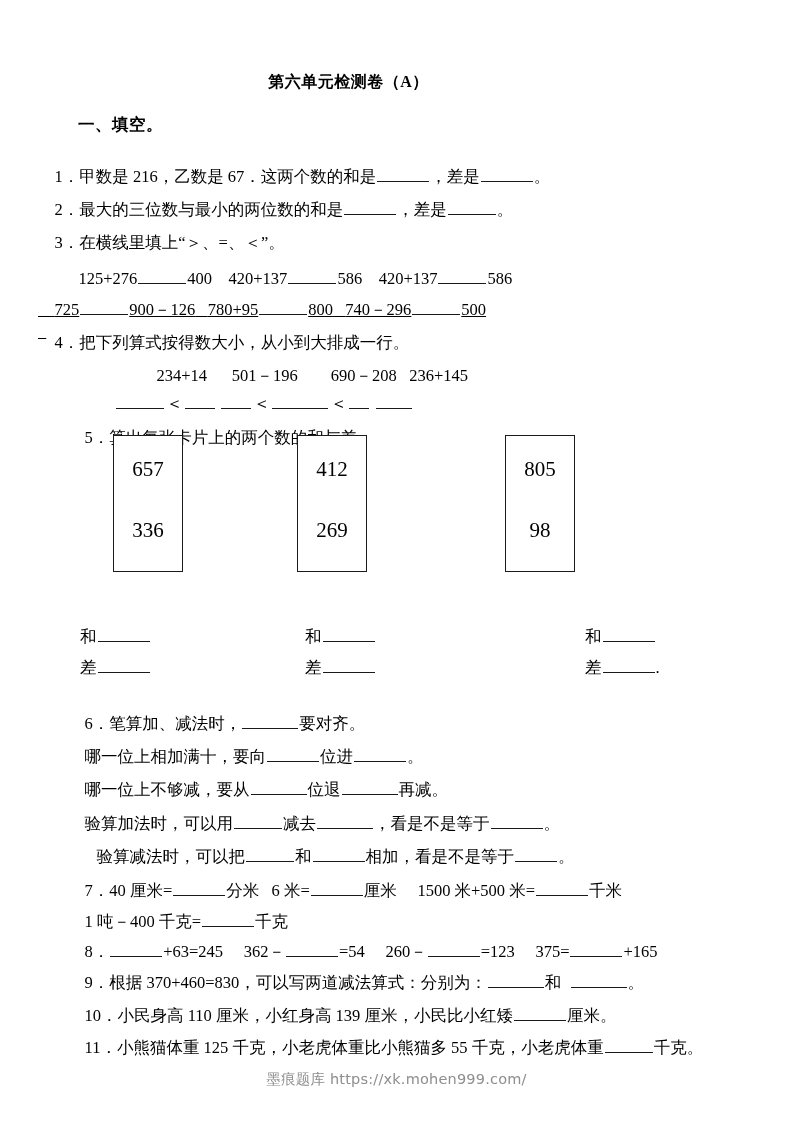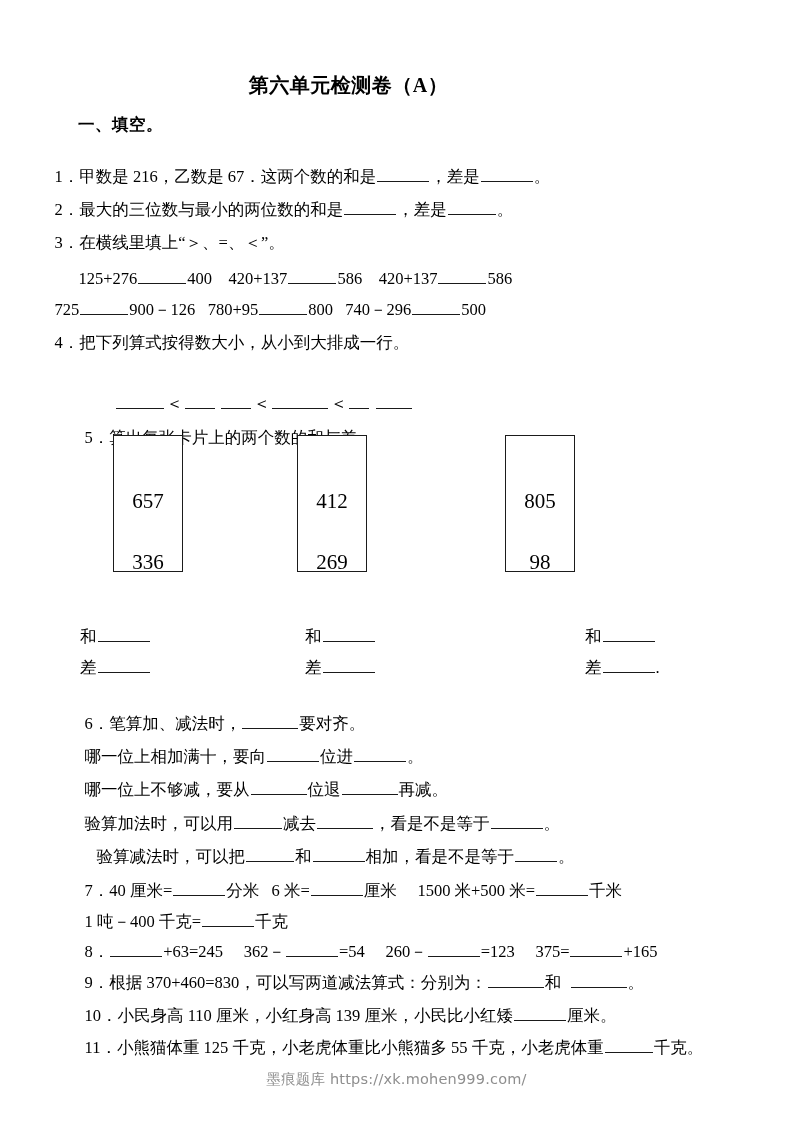--- a/index.html
+++ b/index.html
@@ -25,21 +25,21 @@
 
   
   .title {
     position: absolute;
     top: 72px;
     left: 0;
     width: 649px;
     padding-left: 48px;
     box-sizing: border-box;
     text-align: center;
-    font-size: 20px;
+    font-size: 16px;
     font-weight: bold;
     letter-spacing: 0.5px;
   }
 
   
   .row {
     position: absolute;
     font-size: 16.5px;
     line-height: 1.35;
     white-space: pre;
@@ -77,21 +77,20 @@
     width: 70px;
     height: 137px;
   }
   .card .num {
     position: absolute;
     left: 0;
     width: 100%;
     text-align: center;
     font-size: 21px;
     font-family: "Liberation Serif", "DejaVu Serif", serif;
-    margin-top: 32px;
   }
   .card .num.top { top: 21px; }
   .card .num.bot { top: 82px; }
 
   
   .sumdiff {
     position: absolute;
     font-size: 16.5px;
     line-height: 1.0;
   }
@@ -139,28 +138,31 @@
   </div>
 
   <div class="row" style="top:210px; left:38px;text-align:center;">
     <span>3．在横线里填上“＞、=、＜”。</span>
   </div>
 
   <div class="row" style="top:245px; left:62px;">
     <span>125+276</span><span class="bl w48"></span><span>400</span><span>    </span><span>420+137</span><span class="bl w48"></span><span>586</span><span>    </span><span>420+137</span><span class="bl w48"></span><span>586</span>
   </div>
 
-  <div class="row" style="top:276px; left:38px;">
+  <div class="row" style="top:276px; left:38px;text-decoration:underline;">
     <span>725</span><span class="bl w48"></span><span>900－126</span><span>   </span><span>780+95</span><span class="bl w48"></span><span>800</span><span>   </span><span>740－296</span><span class="bl w48"></span><span>500</span>
   </div>
 
   <div class="row" style="top:310px; left:38px;">
     <span>4．把下列算式按得数大小，从小到大排成一行。</span>
   </div>
 
+  <div class="row" style="top:343px; left:140px;">
+    <span>234+14</span><span>      </span><span>501－196</span><span>        </span><span>690－208</span><span>   </span><span>236+145</span>
+  </div>
 
   <div class="chain" style="top:372px; left:98px;">
     <span class="bl w48"></span><span class="lt">＜</span><span class="bl w30"></span><span> </span><span class="bl w30"></span><span class="lt">＜</span><span class="bl w56"></span><span class="lt">＜</span><span class="bl w20"></span><span> </span><span class="bl w36"></span>
   </div>
 
   <div class="row" style="top:405px; left:68px;">
     <span>5．算出每张卡片上的两个数的和与差。</span>
   </div>
 
   <div class="card" style="top:435px; left:113px;">

